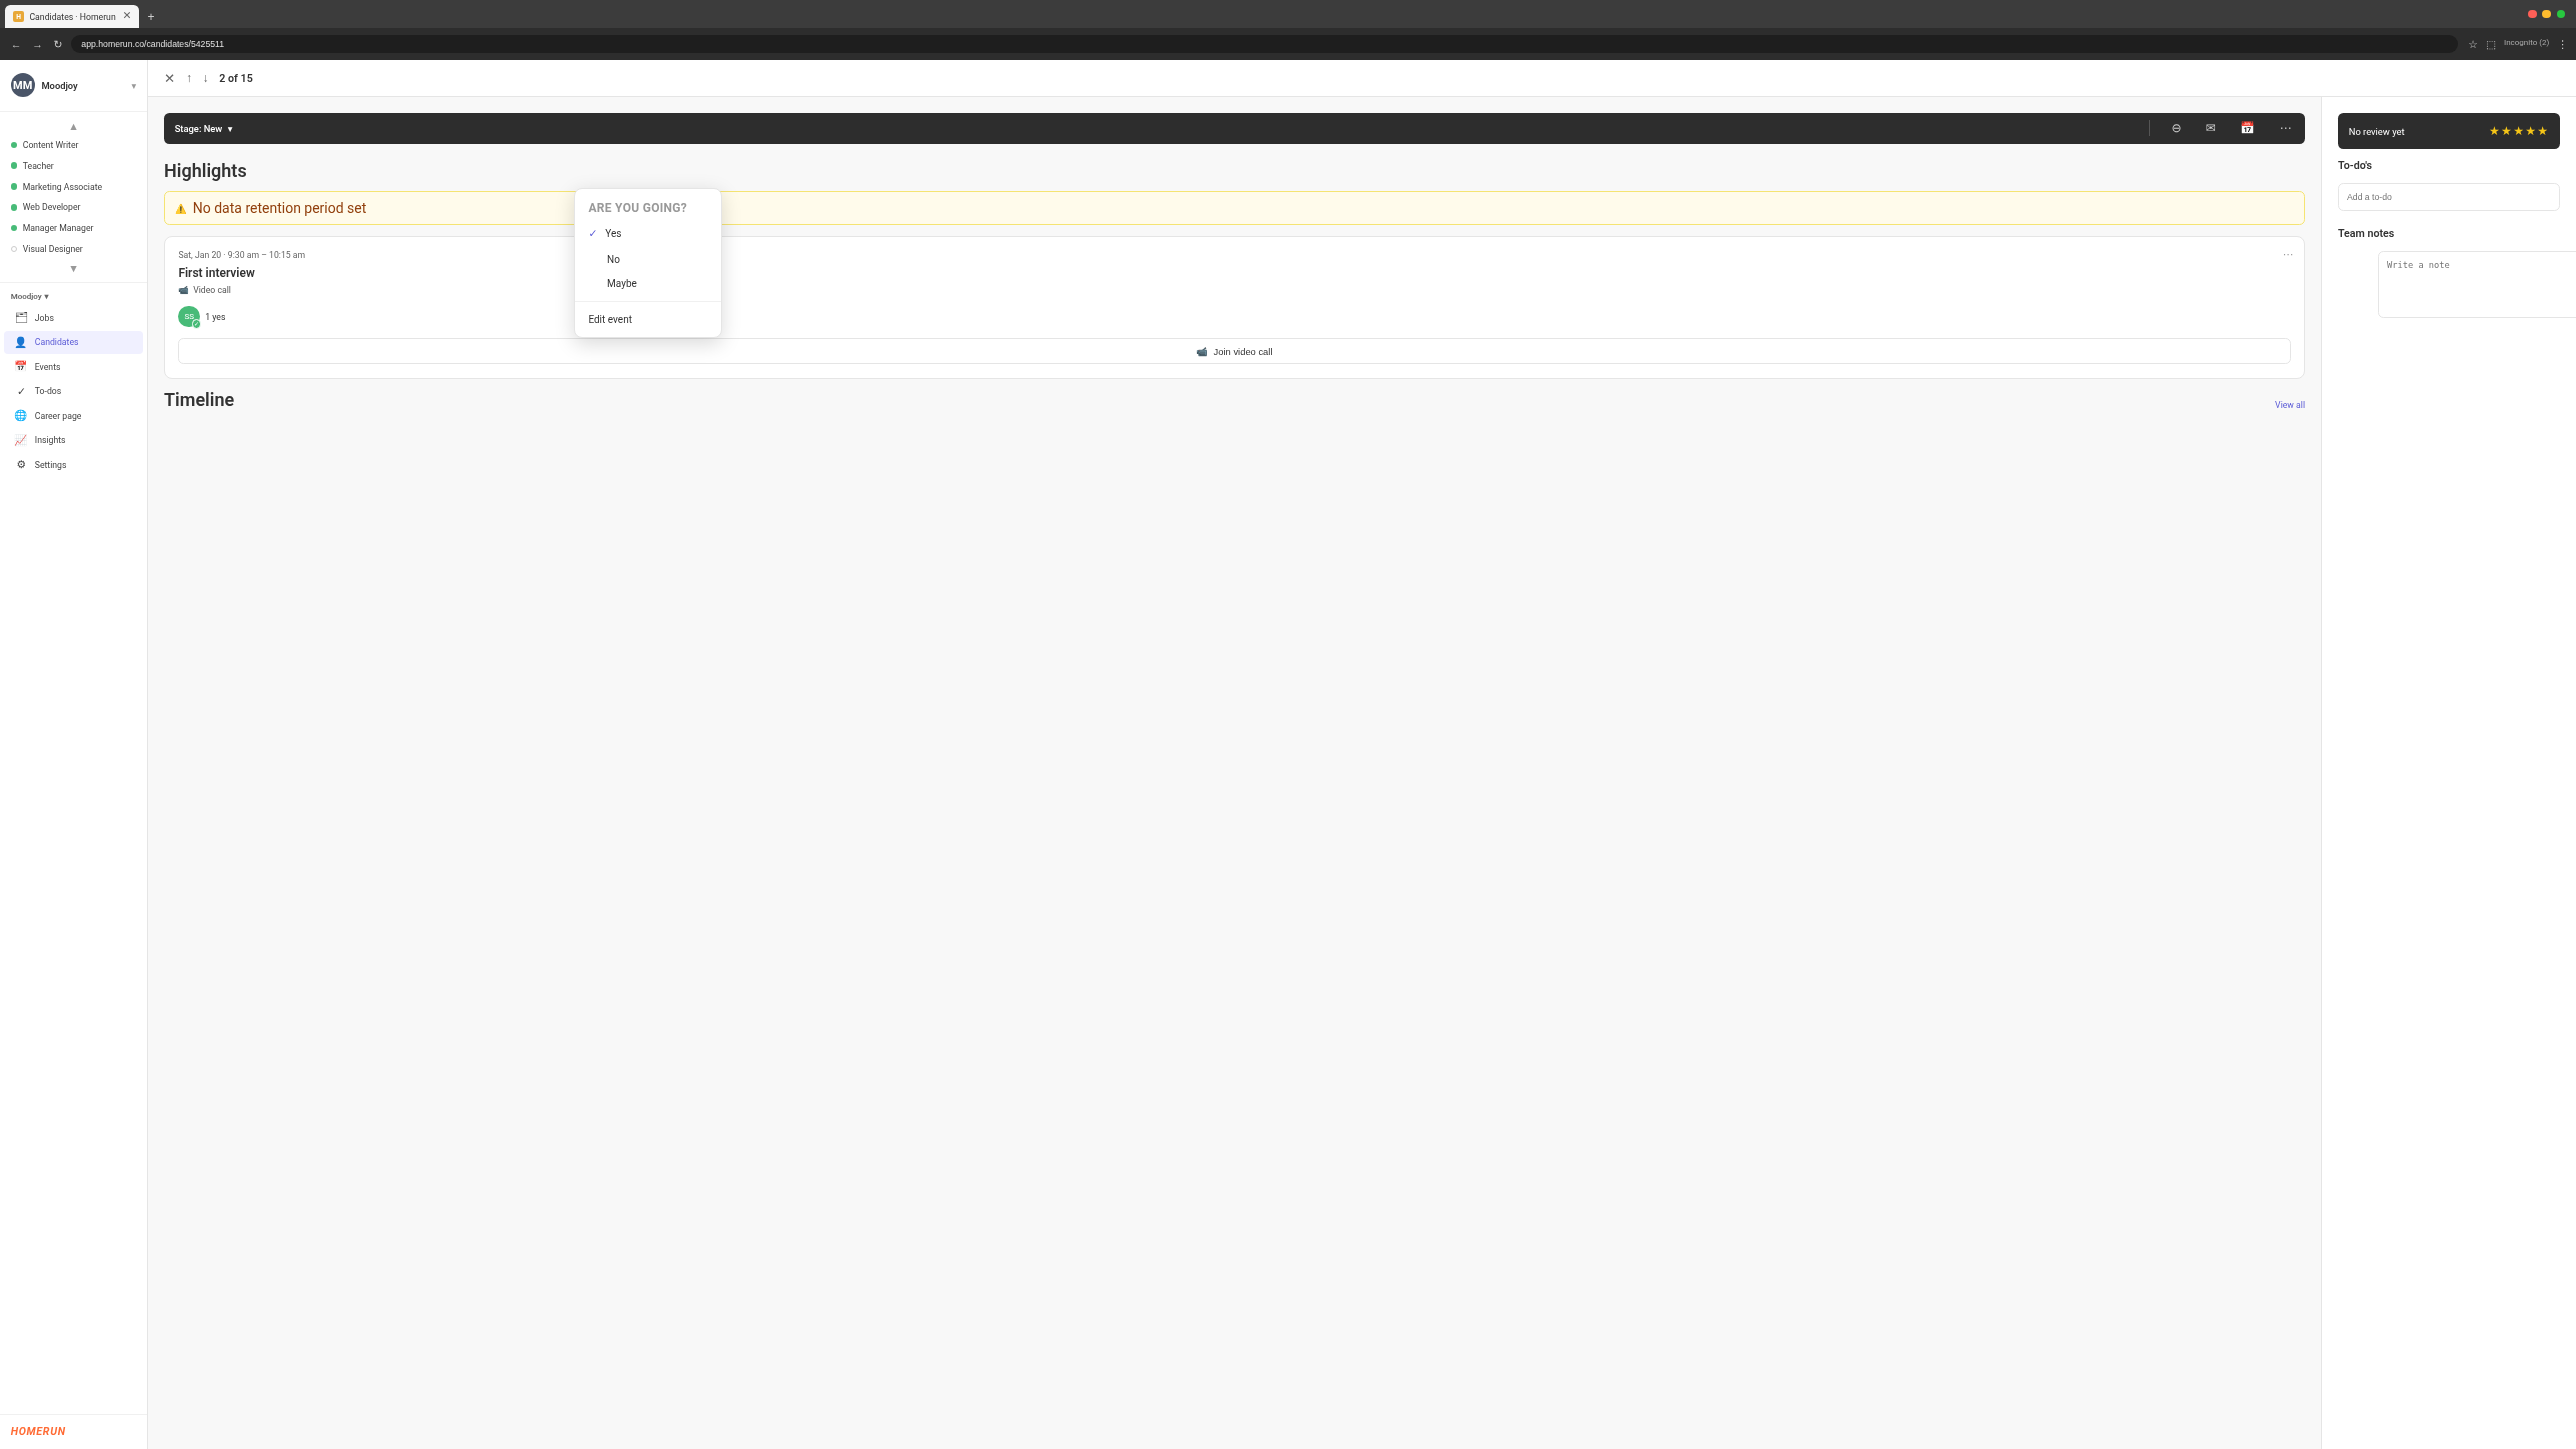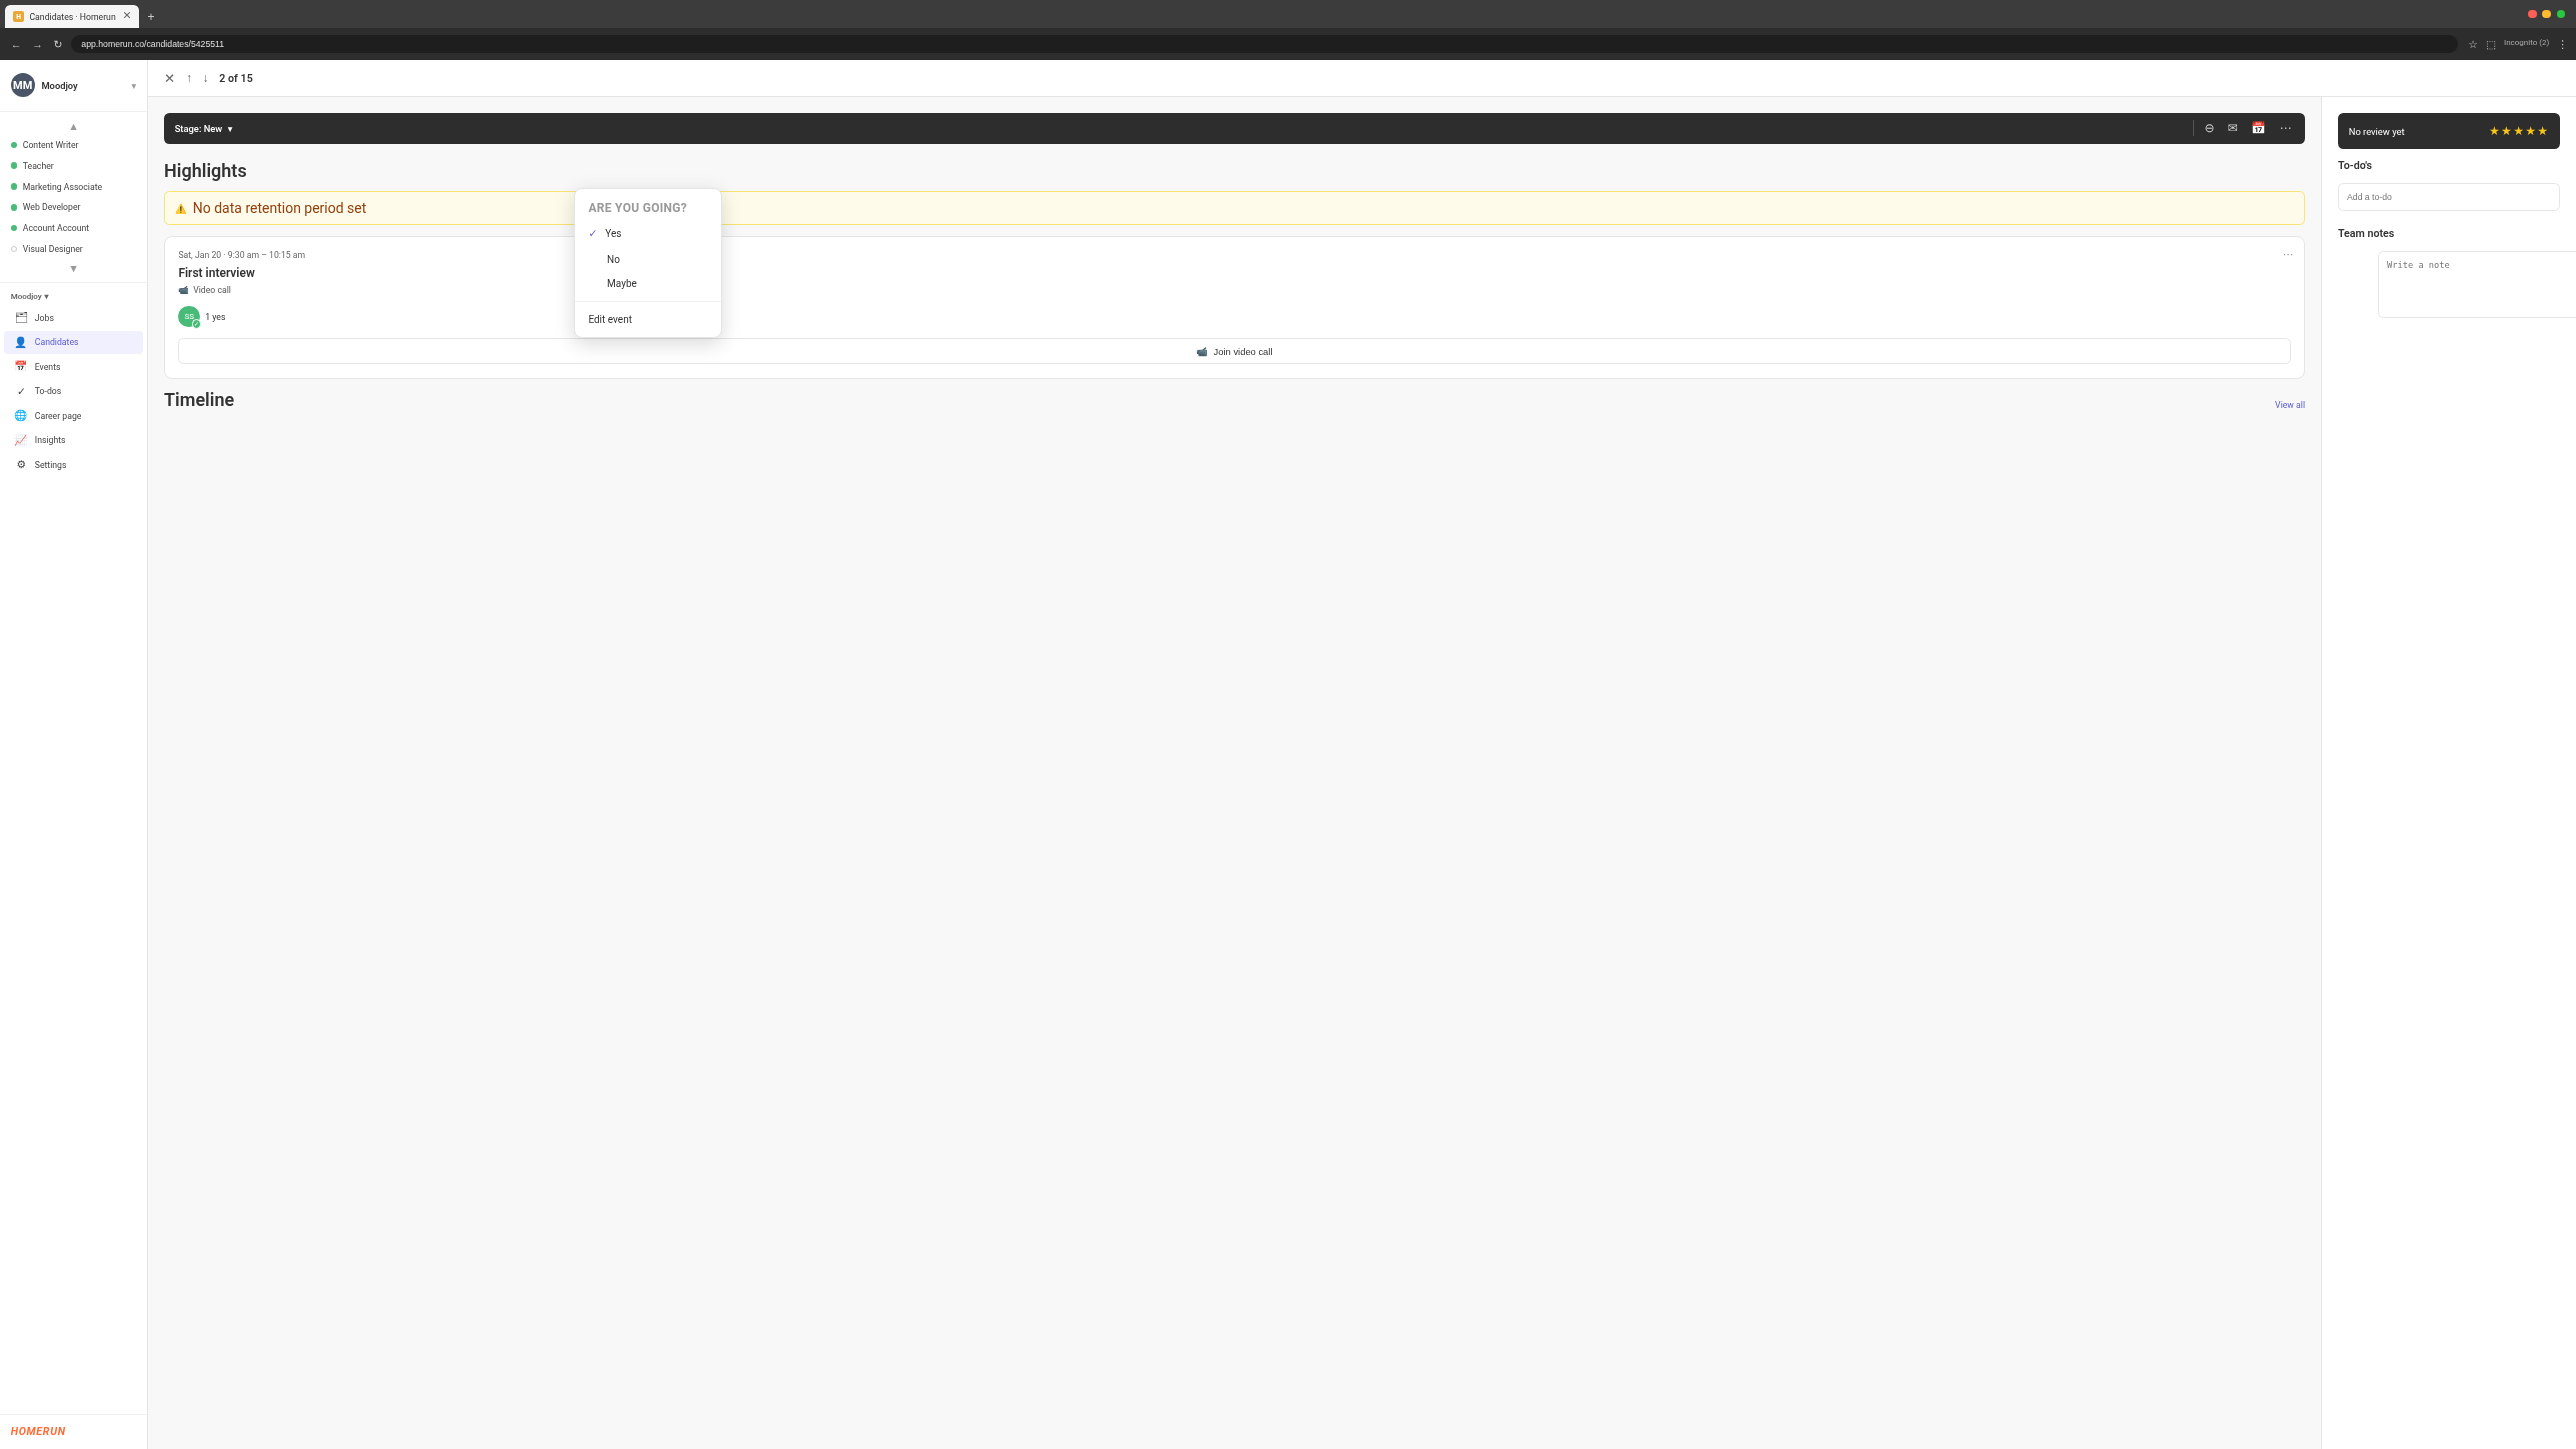--- a/index.html
+++ b/index.html
@@ -60,21 +60,21 @@
     .top-bar { background: white; border-bottom: 0.7px solid #e5e5e5; padding: 10.7px 16px; display: flex; align-items: center; gap: 10.7px; }
     .close-btn { background: none; border: none; font-size: 13.4px; color: #666; cursor: pointer; }
     .nav-arrow { background: none; border: none; font-size: 12px; color: #666; cursor: pointer; }
     .candidate-counter { font-size: 10.7px; font-weight: 600; color: #333; }
 
     .content-area { flex: 1; display: flex; overflow: hidden; }
     .left-panel { flex: 1; overflow-y: auto; padding: 16px; }
     .right-panel { width: 255px; background: white; border-left: 0.7px solid #e5e5e5; overflow-y: auto; padding: 16px; }
 
     
-    .stage-toolbar { background: #2d2d2d; border-radius: 5.4px; display: flex; align-items: center; padding: 5.4px 10.7px; gap: 8px; margin-bottom: 16px; }
+    .stage-toolbar { background: #2d2d2d; border-radius: 5.4px; display: flex; align-items: center; padding: 5.4px 10.7px; gap: 19px; margin-bottom: 16px; }
     .stage-select { background: none; border: none; color: white; font-size: 9.4px; font-weight: 500; cursor: pointer; display: flex; align-items: center; gap: 5.4px; flex: 1; }
     .toolbar-separator { width: 0.7px; height: 16px; background: #555; }
     .toolbar-action { background: none; border: none; color: #ccc; font-size: 12px; cursor: pointer; padding: 2.7px; border-radius: 2.7px; }
 
     
     .section-title { font-size: 18px; font-weight: 600; color: #333; margin-bottom: 10.7px; }
 
     .warning-banner { background: #fffbeb; border: 0.7px solid #f5e472; border-radius: 5.4px; padding: 8px 10.7px; margin-bottom: 10.7px; display: flex; align-items: center; gap: 5.4px; }
     .warning-text { color: #92400e; font-size: 14px; }
 
@@ -164,21 +164,21 @@
       <div class="job-item">
         <span class="job-dot" style="background:#48bb78;"></span>
         <span class="job-name">Marketing Associate</span>
       </div>
       <div class="job-item">
         <span class="job-dot" style="background:#48bb78;"></span>
         <span class="job-name">Web Developer</span>
       </div>
       <div class="job-item">
         <span class="job-dot" style="background:#48bb78;"></span>
-        <span class="job-name">Account Account</span>
+        <span class="job-name">Manager Manager</span>
       </div>
       <div class="job-item">
         <span class="job-dot job-dot-active"></span>
         <span class="job-name">Visual Designer</span>
       </div>
       <div class="scroll-indicator">
         <button class="scroll-btn">▼</button>
       </div>
     </div>
 

